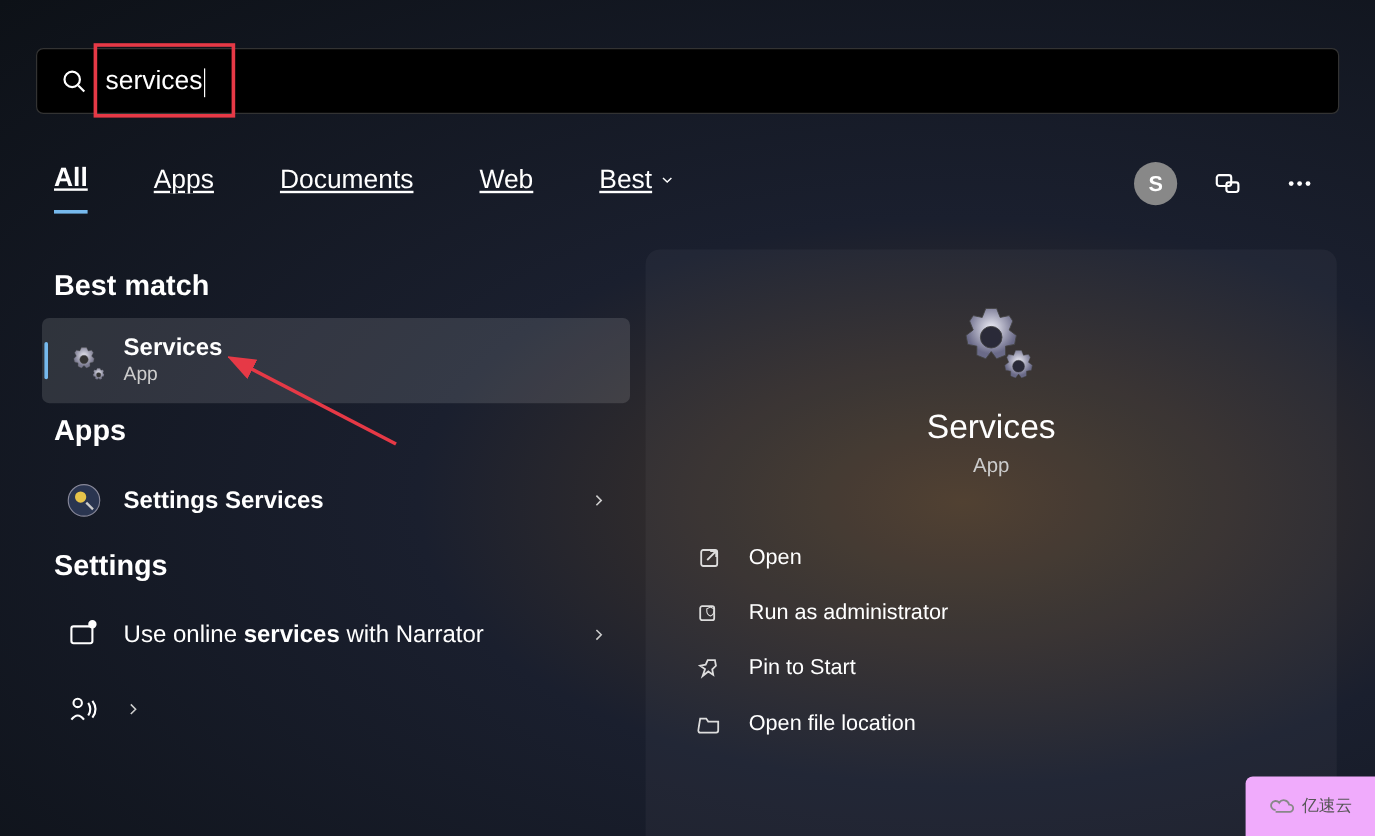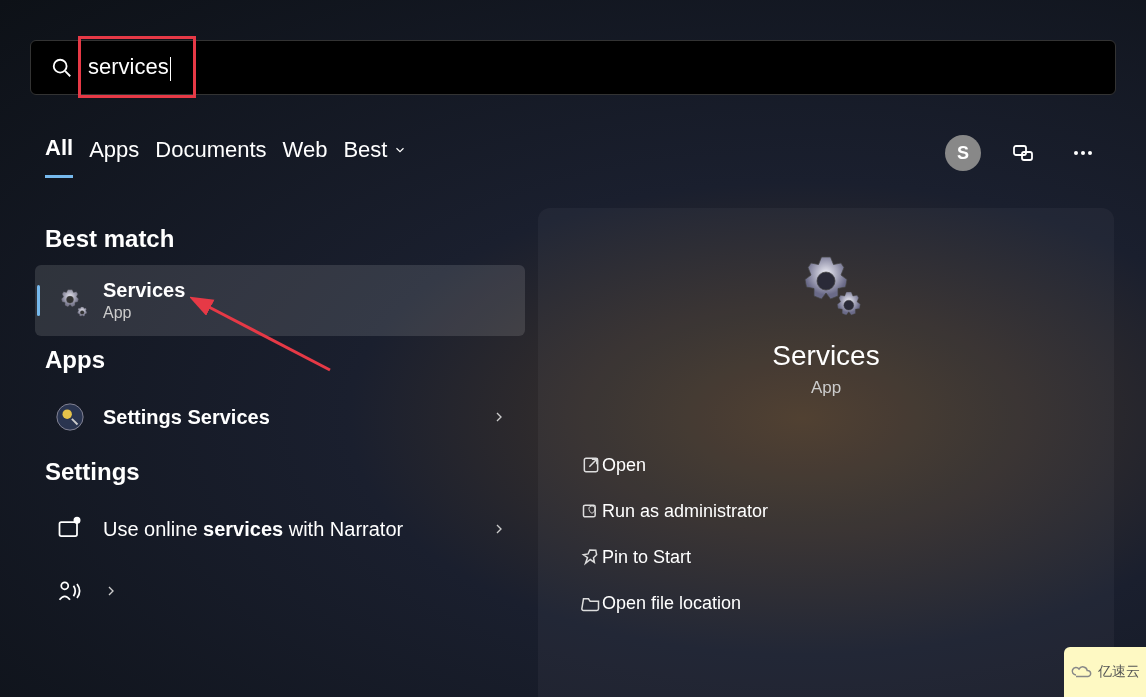--- a/index.html
+++ b/index.html
@@ -41,22 +41,23 @@
     height: 62px;
     border: 3px solid #e63946;
     pointer-events: none;
   }
 
   .filter-tabs {
     position: absolute;
     top: 135px;
     left: 45px;
     display: flex;
-    gap: 16px;
+    gap: 55px;
     align-items: center;
+    text-decoration: underline;
   }
   .filter-tab { font-size: 22px; color: #fff; cursor: pointer; padding-bottom: 14px; }
   .filter-tab.active { font-weight: 600; border-bottom: 3px solid #76b9ed; }
   .more-chevron { display:inline-flex; align-items:center; gap:6px; }
 
   .top-right {
     position: absolute;
     top: 135px;
     right: 45px;
     display: flex;
@@ -102,31 +103,31 @@
     top: 208px; left: 538px; right: 32px; bottom: 0;
     background: rgba(255,255,255,0.04);
     border-radius: 12px 12px 0 0;
     padding: 40px 0 0;
   }
   .detail-icon { display:flex; justify-content:center; margin-bottom:20px; }
   .detail-title { text-align:center; font-size:28px; font-weight:400; }
   .detail-sub { text-align:center; font-size:17px; color:#ccc; margin-top:6px; }
   .action-list { margin-top: 44px; }
   .action-item {
-    display:flex; align-items:center; 
+    display:flex; align-items:flex-start; gap:22px;
     padding: 12px 42px; font-size:18px; cursor:pointer;
   }
   .action-icon { width:22px; height:22px; flex-shrink:0; display:flex; align-items:center; justify-content:center; color:#ddd; }
 
   .arrow {
     position:absolute; top: 290px; left: 190px; pointer-events:none; z-index:5;
   }
   .watermark {
-    position:absolute; bottom:0; right:0; width:82px; height:50px;
-    background:#fef9c3; display:flex; align-items:center; justify-content:center;
+    position:absolute; bottom:0; right:0; width:108px; height:50px;
+    background:#f0abfc; display:flex; align-items:center; justify-content:center;
     font-size:14px; color:#555; border-radius:6px 0 0 0;
   }
   .watermark svg { margin-right:4px; }
 </style>
 </head>
 <body>
 
 <div class="search-bar">
   <svg width="22" height="22" viewBox="0 0 24 24" fill="none" stroke="#fff" stroke-width="2">
       <circle cx="10" cy="10" r="7"></circle>

